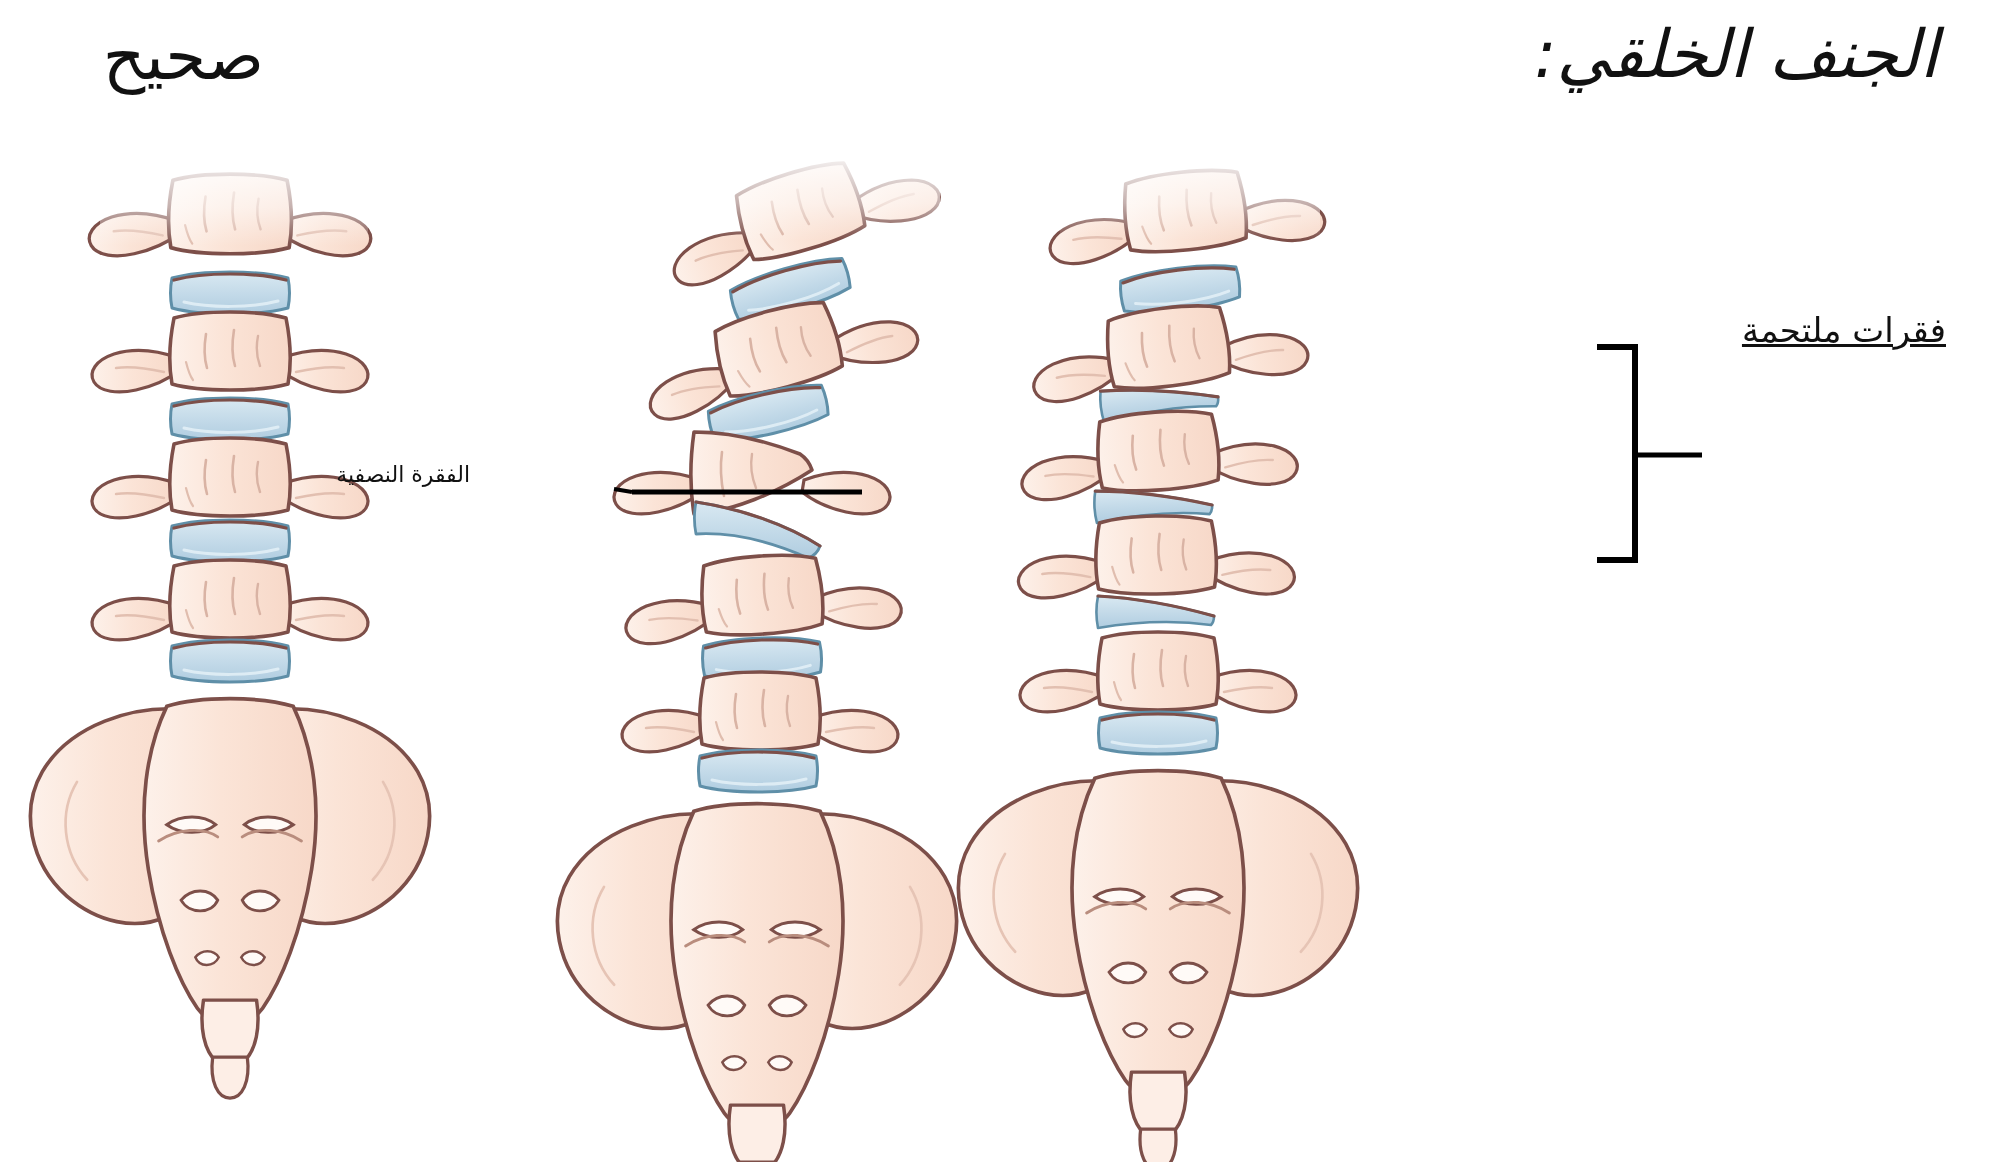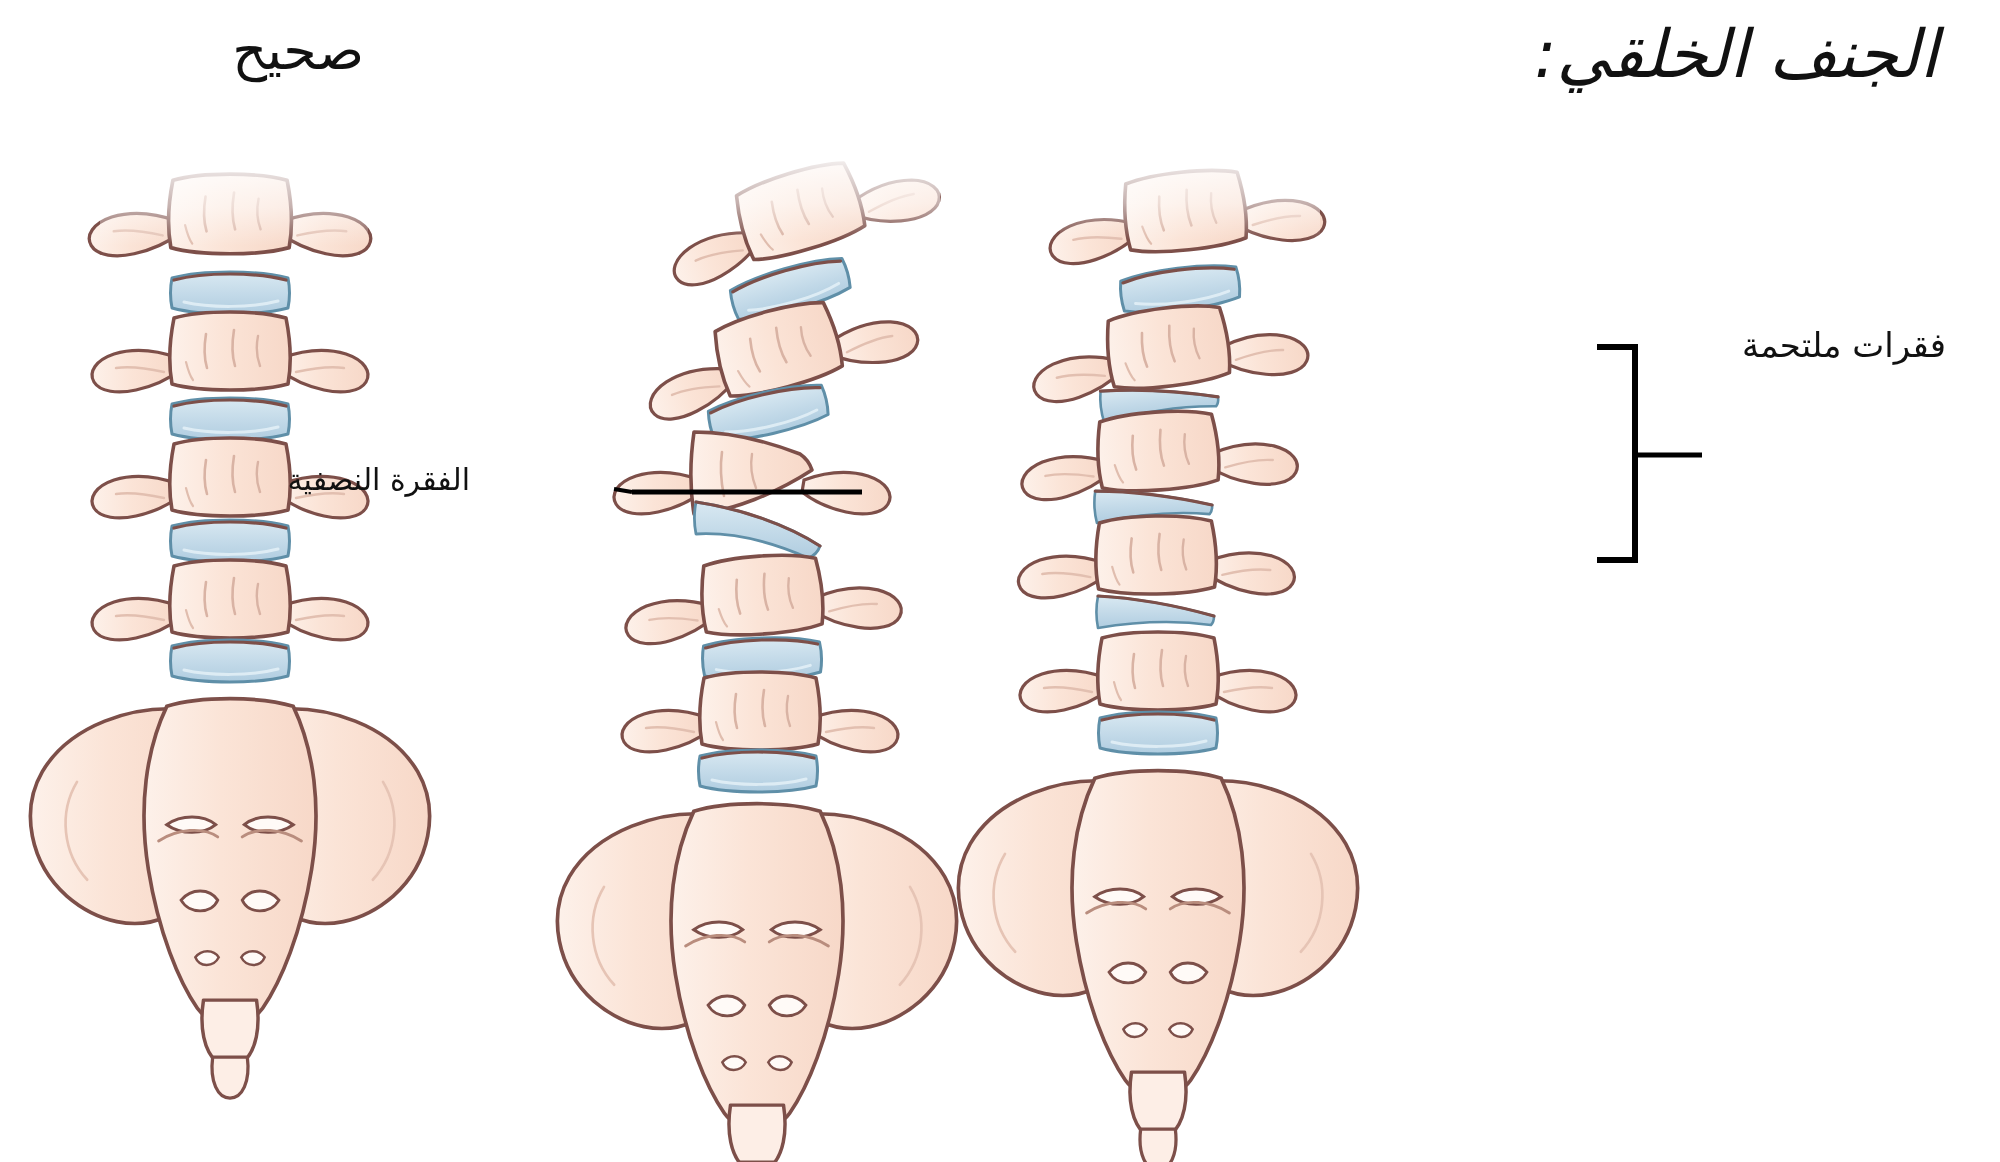--- a/index.html
+++ b/index.html
@@ -1,24 +1,24 @@
 <!DOCTYPE html>
 <html><head>
 <meta charset="utf-8">
 <style>
   html,body{margin:0;padding:0;background:#ffffff;}
   body{width:2000px;height:1162px;position:relative;overflow:hidden;
        font-family:"DejaVu Sans","Liberation Sans",sans-serif;}
   #stage{position:absolute;inset:0;width:2000px;height:1162px;background:#fff;}
   .label{position:absolute;color:#111;white-space:nowrap;direction:rtl;
          unicode-bidi:bidi-override;font-weight:400;}
-  #title-normal{right:1636px;top:24px;font-size:54px;line-height:1;text-align:center;}
+  #title-normal{right:1736px;top:24px;font-size:66px;line-height:1;text-align:center;}
   #title-congenital{right:62px;top:22px;font-size:66px;line-height:1;font-style:italic;}
-  #label-hemi{right:1530px;top:462px;font-size:30px;}
-  #label-fused{right:54px;top:325px;font-size:34px;}
+  #label-hemi{right:1530px;top:462px;font-size:22px;}
+  #label-fused{right:54px;top:310px;font-size:34px;text-decoration:underline;}
   svg{position:absolute;left:0;top:0;width:2000px;height:1162px;}
 </style>
 </head>
 <body>
 
 <div id="stage">
 
   <svg viewBox="0 0 2000 1162" xmlns="http://www.w3.org/2000/svg">
     <defs>
       <linearGradient id="boneGrad" x1="0" y1="0" x2="1" y2="0">

